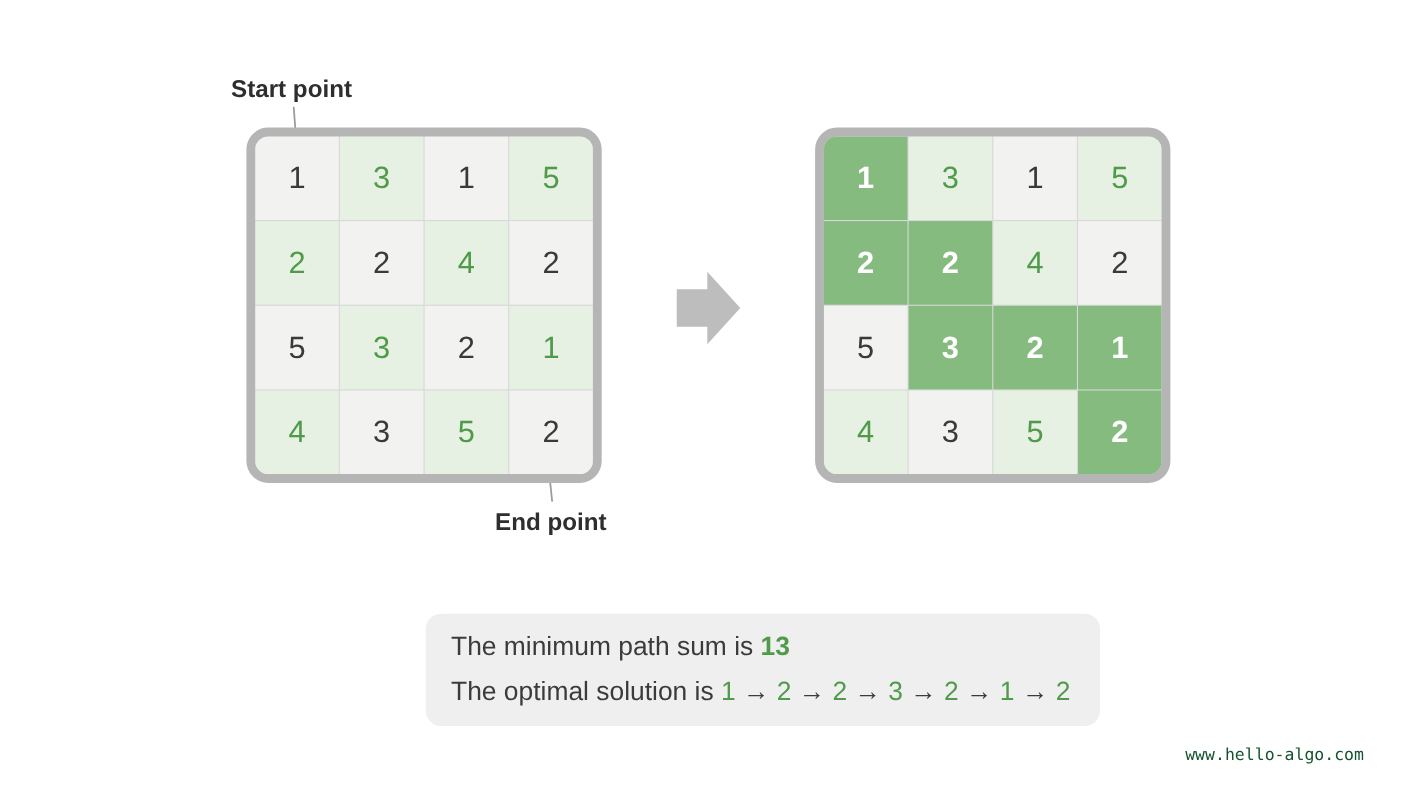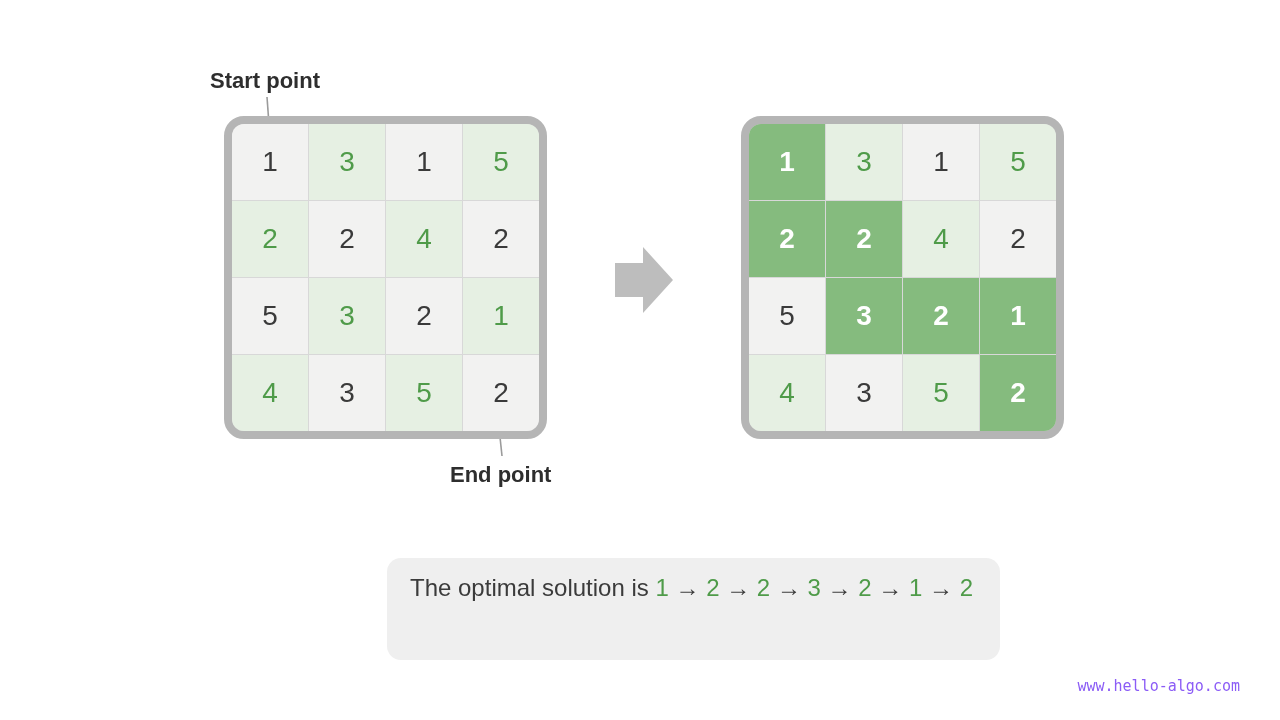--- a/index.html
+++ b/index.html
@@ -39,21 +39,21 @@
     position:absolute; left:387px; top:558px; width:613px; height:102px;
     background:#efefef; border-radius:14px; box-sizing:border-box;
     padding:9px 0 0 23px; font-size:24px; color:#3b3b3b;
   }
   .summary-line { line-height:41px; white-space:pre; }
   .green { color:var(--accent-green,#4f9b49); }
   .bold  { font-weight:bold; }
   .seq-arrow { color:#3b3b3b; }
   .watermark {
     position:absolute; right:40px; top:677px;
-    font-family:"DejaVu Sans Mono",monospace; font-size:15px; color:#8b5cf6;
+    font-family:"DejaVu Sans Mono",monospace; font-size:15px; color:#14532d;
   }
 </style>
 </head>
 <body>
 
 <div class="canvas">
 
   <div class="point-label" id="start-label">Start point</div>
 
   <svg class="overlay" width="1280" height="720">
@@ -103,18 +103,19 @@
         <div class="cell green">4</div>
         <div class="cell gray">3</div>
         <div class="cell green">5</div>
         <div class="cell path">2</div>
       </div>
   </div>
 
   <div class="point-label" id="end-label">End point</div>
 
   <div class="summary-box">
+    <div class="summary-line"><span>The minimum path sum is </span><span class="green bold">13</span></div>
     <div class="summary-line"><span>The optimal solution is </span><span id="solution-seq"><span class="green">1</span><span class="seq-arrow"> → </span><span class="green">2</span><span class="seq-arrow"> → </span><span class="green">2</span><span class="seq-arrow"> → </span><span class="green">3</span><span class="seq-arrow"> → </span><span class="green">2</span><span class="seq-arrow"> → </span><span class="green">1</span><span class="seq-arrow"> → </span><span class="green">2</span></span></div>
   </div>
 
   <div class="watermark">www.hello-algo.com</div>
 
 </div>
 
 </body></html>

